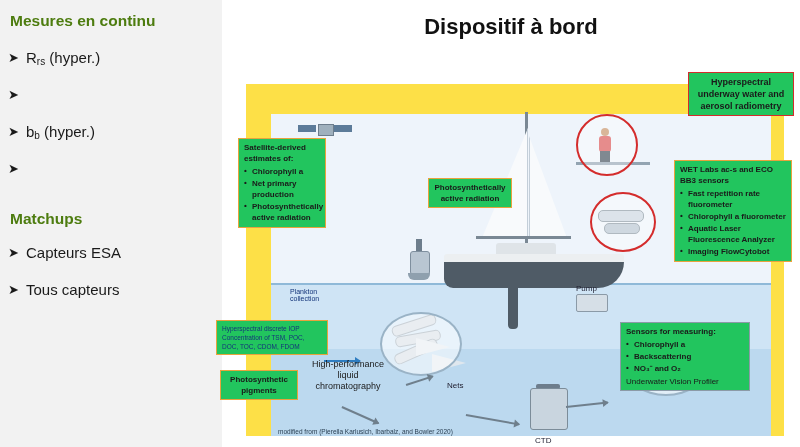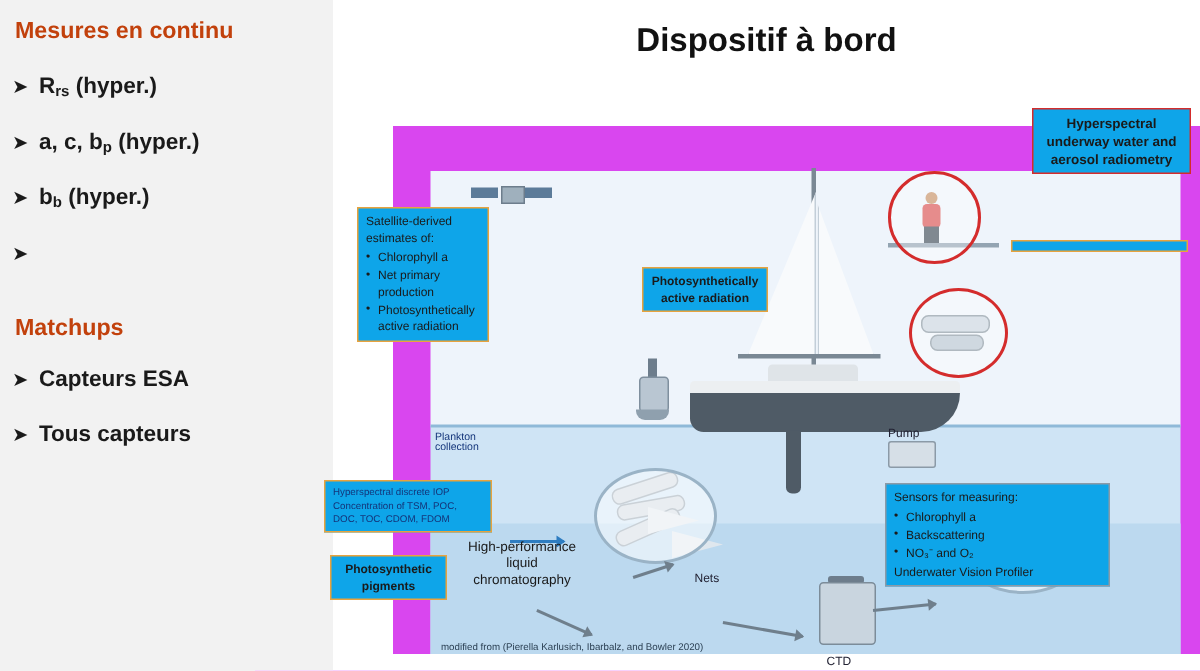--- a/index.html
+++ b/index.html
@@ -17,21 +17,21 @@
 
   
   #left-panel {
     position: absolute;
     left: 0; top: 0;
     width: 222px;
     height: 447px;
     background: #f2f2f2;
   }
   .sec-title {
-    color: #c2410c;
+    color: #4d7c0f;
     font-weight: bold;
     font-size: 15.5px;
     letter-spacing: 0;
   }
   #mesures-title { position: absolute; left: 10px; top: 12px; }
   #matchups-title { position: absolute; left: 10px; top: 210px; }
 
   .bullet-row {
     position: absolute;
     left: 8px;
@@ -40,21 +40,21 @@
     font-size: 15px;
     color: #1a1a1a;
   }
   .bullet-glyph {
     width: 18px;
     color: #1a1a1a;
     font-size: 13px;
     line-height: 19px;
     flex: 0 0 18px;
   }
-  .bullet-text { line-height: 19px; font-weight: bold; }
+  .bullet-text { line-height: 19px; }
   .sub { font-size: 10px; vertical-align: -2px; }
 
   
   #main-title {
     position: absolute;
     left: 222px;
     top: 14px;
     width: 578px;
     text-align: center;
     font-size: 22px;
@@ -66,23 +66,23 @@
     position: absolute;
     left: 228px;
     top: 56px;
     width: 570px;
     height: 388px;
   }
 
   
   .scene {
     position: absolute;
-    left: 34px; top: 28px;
+    left: 18px; top: 28px;
     width: 538px; height: 352px;
-    background: #d946ef;
+    background: #fde047;
   }
   .sky {
     position: absolute;
     left: 25px; top: 30px;
     width: 500px; height: 170px;
     background: #eef4fb;
   }
   .sea {
     position: absolute;
     left: 25px; top: 200px;
@@ -314,32 +314,32 @@
     border-left: 6px solid #6f7f8c;
     border-top: 4px solid transparent;
     border-bottom: 4px solid transparent;
   }
   .arrow.blue { background: #2e7dc1; }
   .arrow.blue::after { border-left-color: #2e7dc1; }
 
   
   .callout {
     position: absolute;
-    background: #0ea5e9;
+    background: #22c55e;
     border: 1.4px solid #e8a33d;
     padding: 3px 5px;
     font-size: 8px;
     line-height: 11px;
     color: #1a1a1a;
     box-sizing: border-box;
   }
   .callout.bold-head { font-weight: bold; }
-  .callout .hd { font-weight: normal; display: block; margin-bottom: 2px; }
+  .callout .hd { font-weight: bold; display: block; margin-bottom: 2px; }
   .callout ul {
-    margin: 0; padding: 0; list-style: none;
+    margin: 0; padding: 0; list-style: none; font-weight: bold;
   }
   .callout ul li {
     position: relative;
     padding-left: 8px;
     margin: 1px 0;
   }
   .callout ul li::before {
     content: "•";
     position: absolute; left: 0; top: -1px;
   }
@@ -366,21 +366,20 @@
 
   <div id="mesures-title" class="sec-title">Mesures en continu</div>
 
   <div class="bullet-row" style="top:48px;">
     <span class="bullet-glyph">➤</span>
     <span class="bullet-text"><span>R</span><span class="sub">rs</span><span> (hyper.)</span></span>
   </div>
 
   <div class="bullet-row" style="top:85px;">
     <span class="bullet-glyph">➤</span>
-    <span class="bullet-text"><span>a, c, b</span><span class="sub">p</span><span> (hyper.)</span></span>
   </div>
 
   <div class="bullet-row" style="top:122px;">
     <span class="bullet-glyph">➤</span>
     <span class="bullet-text"><span>b</span><span class="sub">b</span><span> (hyper.)</span></span>
   </div>
 
   <div class="bullet-row" style="top:159px;">
     <span class="bullet-glyph">➤</span>
   </div>
@@ -489,32 +488,39 @@
       <li>Photosynthetically active radiation</li>
     </ul>
   </div>
 
 
   <div class="callout bold-head" style="left:200px; top:122px; width:84px; text-align:center;">Photosynthetically active radiation</div>
 
   <div class="callout red bold-head" style="left:460px; top:16px; width:106px; text-align:center; font-size:9px; line-height:12px;">Hyperspectral underway water and aerosol radiometry</div>
 
   <div class="callout" style="left:446px; top:104px; width:118px;">
+    <span class="hd">WET Labs ac-s and ECO BB3 sensors</span>
+    <ul>
+      <li>Fast repetition rate fluorometer</li>
+      <li>Chlorophyll a fluorometer</li>
+      <li>Aquatic Laser Fluorescence Analyzer</li>
+      <li>Imaging FlowCytobot</li>
+    </ul>
   </div>
 
 
   <div class="callout" style="left:-12px; top:264px; width:112px; font-size:6.5px; line-height:9px; color:#14357a;">Hyperspectral discrete IOP Concentration of TSM, POC, DOC, TOC, CDOM, FDOM</div>
 
   <div class="lbl small" style="left:62px; top:232px; width:56px; color:#14357a;">Plankton collection</div>
 
   <div class="callout bold-head" style="left:-8px; top:314px; width:78px; text-align:center;">Photosynthetic pigments</div>
 
   <div class="callout none" style="left:72px; top:300px; width:96px; text-align:center; font-size:9px; line-height:11px;">High-performance liquid chromatography</div>
 
-  <div class="callout plain" style="left:362px; top:266px; width:150px;">
+  <div class="callout plain" style="left:392px; top:266px; width:130px;">
     <span class="hd">Sensors for measuring:</span>
     <ul>
       <li>Chlorophyll a</li>
       <li>Backscattering</li>
       <li>NO₃⁻ and O₂</li>
     </ul>
     <div style="margin-top:2px;">Underwater Vision Profiler</div>
   </div>
 
 </div>

